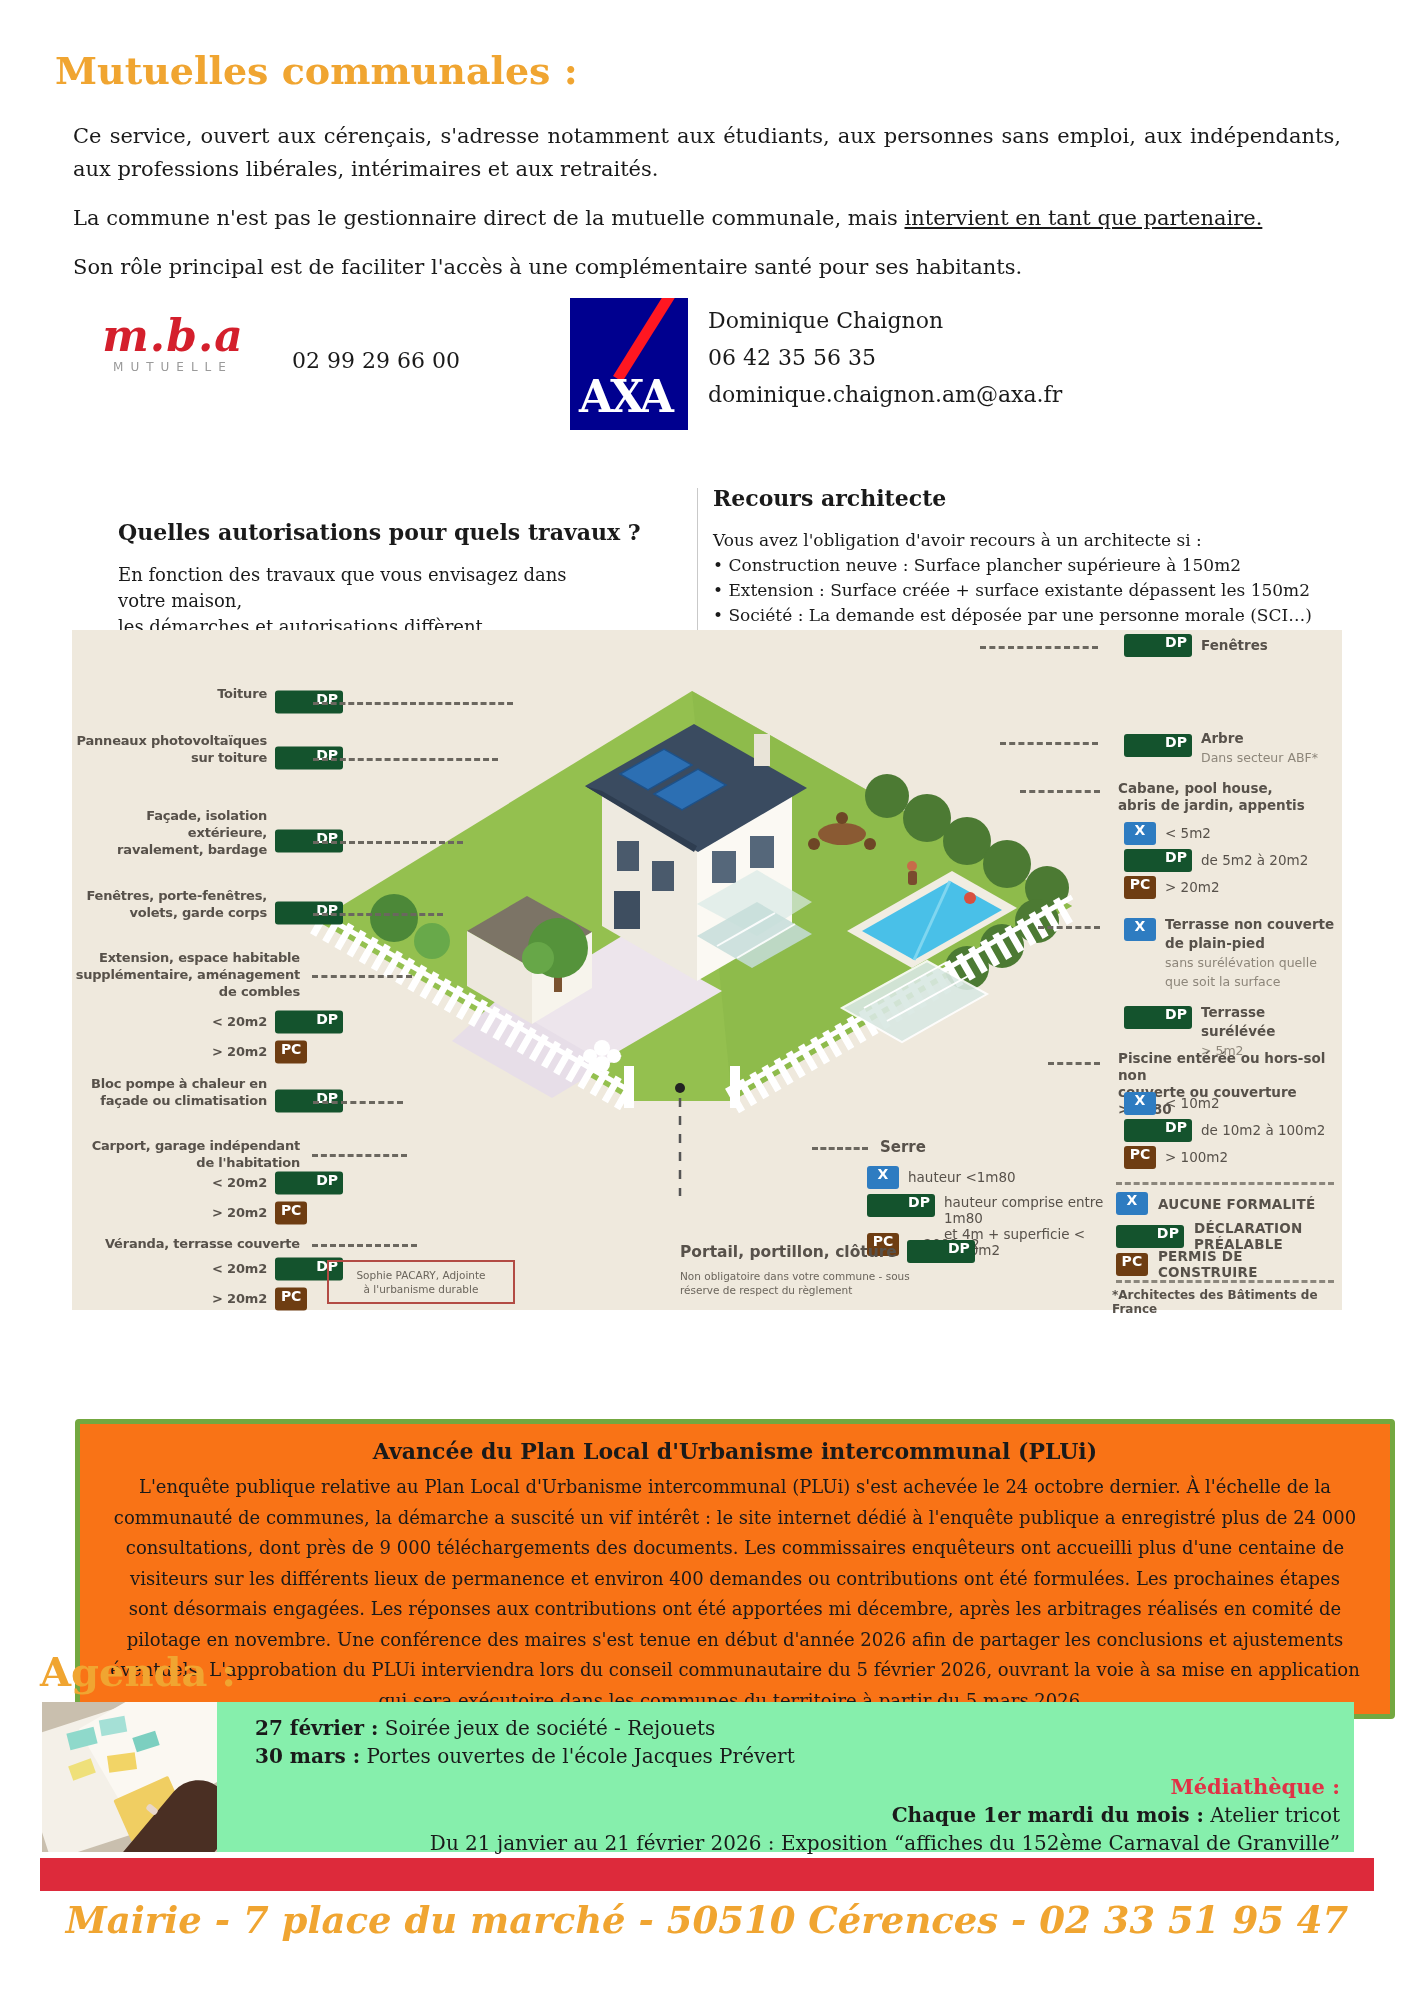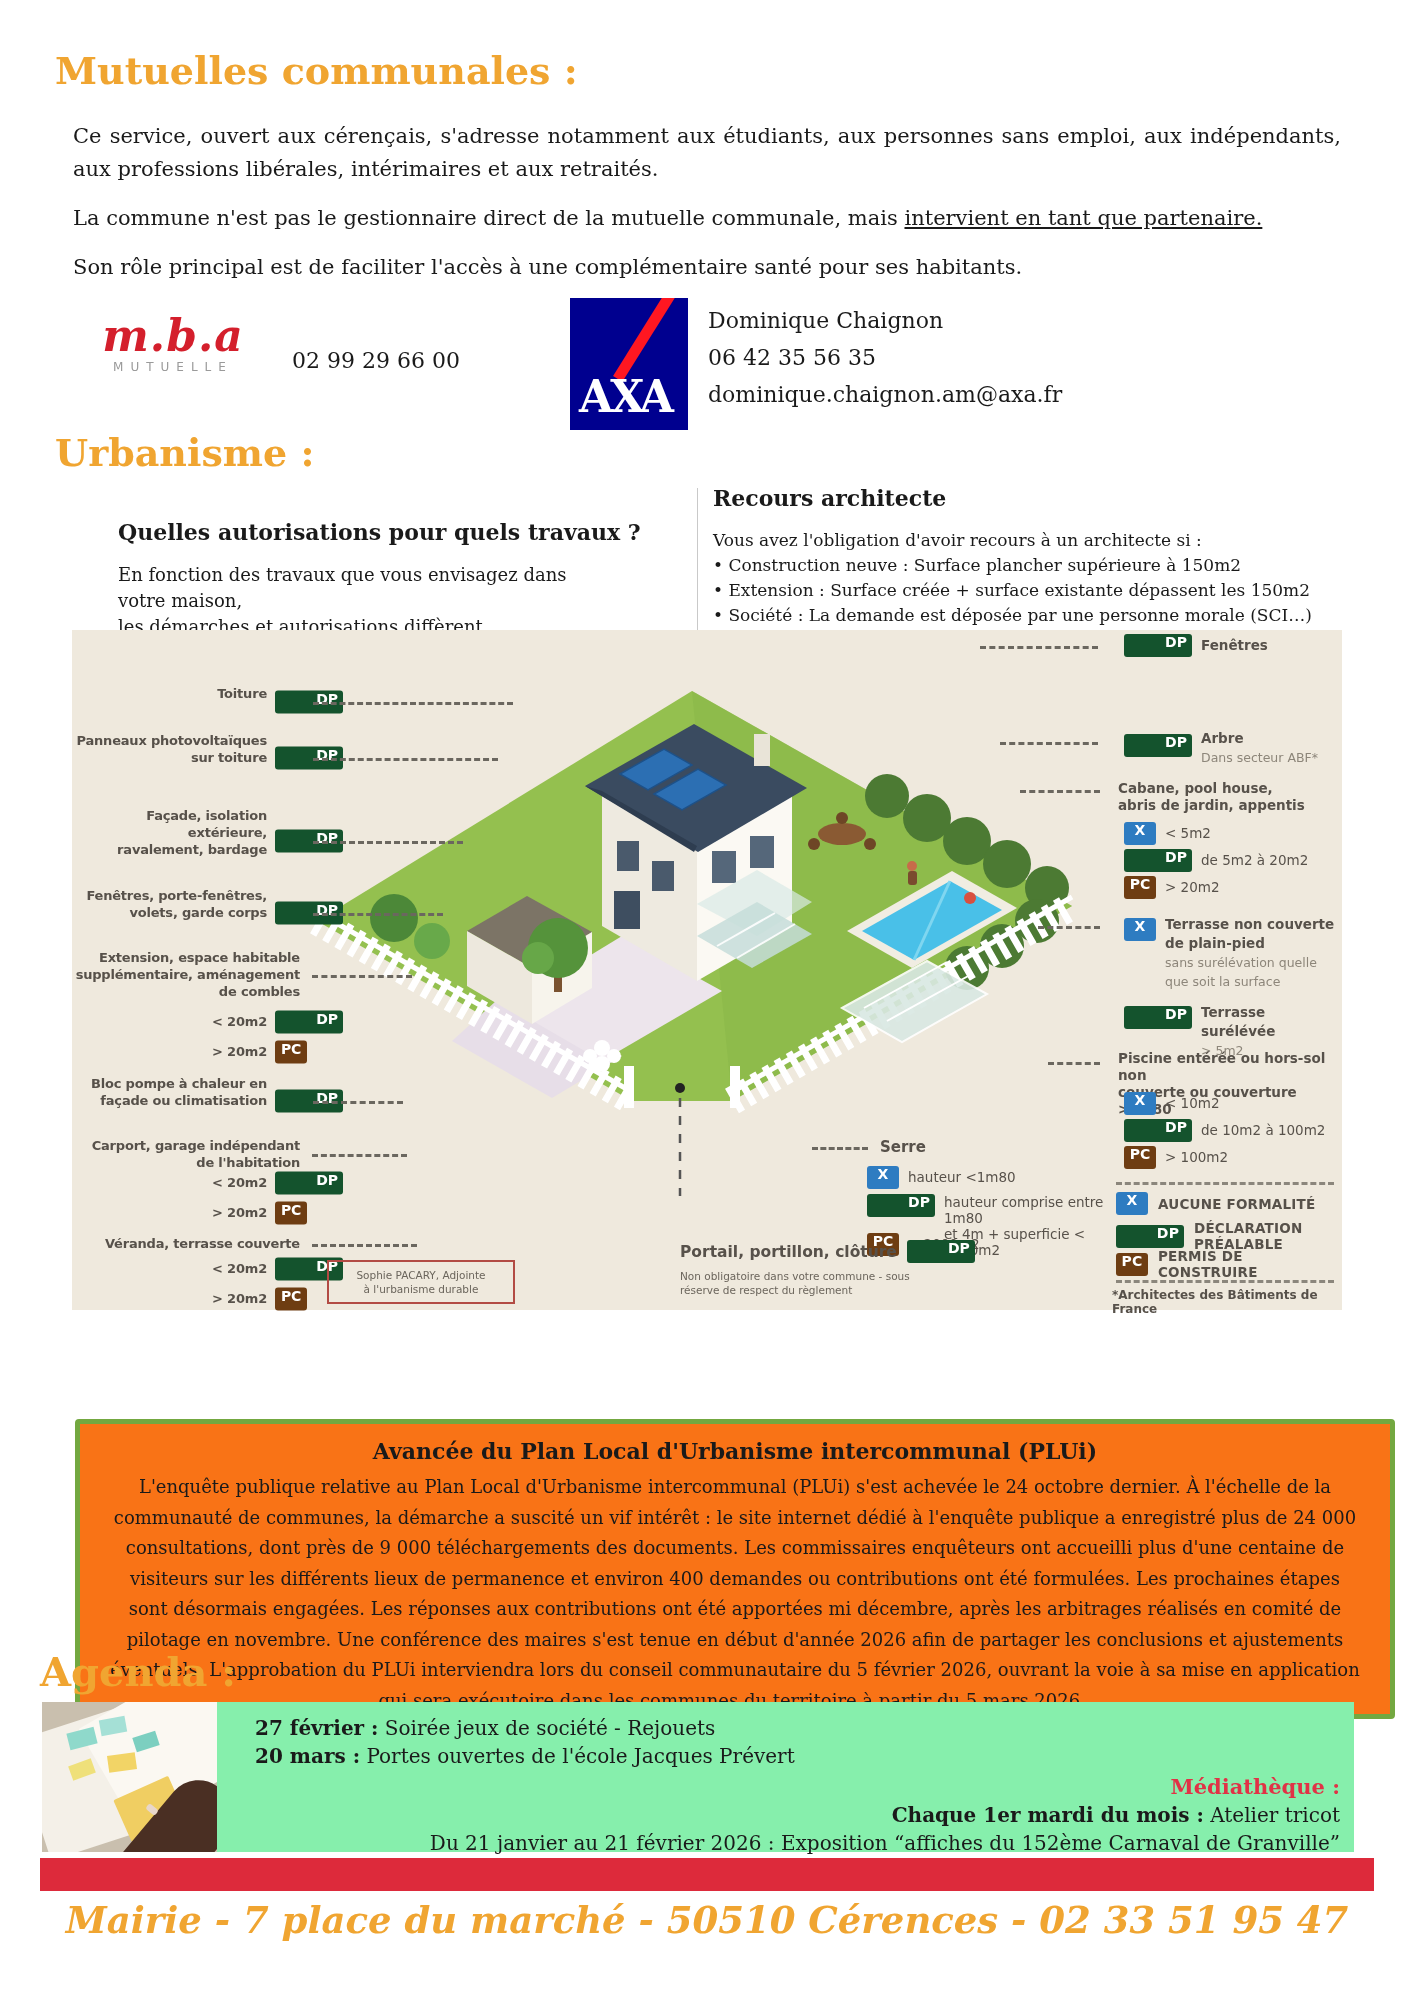--- a/index.html
+++ b/index.html
@@ -98,21 +98,20 @@
   <div class="axa-logo">
     <div class="axa-stripe"></div>
     <div class="axa-word">AXA</div>
   </div>
   <div class="axa-contact">
     <div>Dominique Chaignon</div>
     <div>06 42 35 56 35</div>
     <div>dominique.chaignon.am@axa.fr</div>
   </div>
 
-  <div class="h-orange" style="left:55px;top:430px;font-size:38px;">Urbanisme :</div>
 
   <div class="col-left-h">Quelles autorisations  pour quels travaux ?</div>
   <div class="col-left-b">En fonction des travaux que vous envisagez dans votre maison,
 les démarches et autorisations diffèrent.</div>
   <div class="div-v"></div>
   <div class="col-right-h">Recours architecte</div>
   <div class="col-right-b">
     <div>Vous avez l'obligation d'avoir recours à un architecte si :</div>
     <div>• Construction neuve : Surface plancher supérieure à 150m2</div>
     <div>• Extension : Surface créée + surface existante dépassent les 150m2</div>
@@ -397,21 +396,21 @@
     <div style="left:92px;top:32px;width:24px;height:15px;background:#7CCFC0;transform:rotate(-18deg);"></div>
     <div style="left:66px;top:52px;width:28px;height:17px;background:#F2D466;transform:rotate(-8deg);"></div>
     <div style="left:28px;top:60px;width:24px;height:15px;background:#EFE07A;transform:rotate(-20deg);"></div>
     <div style="left:78px;top:84px;width:60px;height:46px;background:#F0CE62;transform:rotate(-24deg);border-radius:2px;"></div>
     <div style="left:96px;top:70px;width:70px;height:150px;background:#4A2F23;transform:rotate(40deg);border-radius:32px;"></div>
     <div style="left:104px;top:104px;width:12px;height:7px;background:#E8D7CB;transform:rotate(40deg);border-radius:3px;"></div>
   </div>
 
   <div class="agenda-box">
     <div class="ev"><b>27 février :</b><span> Soirée jeux de société - Rejouets</span></div>
-    <div class="ev"><b>20 mars :</b><span> Portes ouvertes de l'école Jacques Prévert</span></div>
+    <div class="ev"><b>30 mars :</b><span> Portes ouvertes de l'école Jacques Prévert</span></div>
     <div class="med-h">Médiathèque :</div>
     <div class="med-l"><b>Chaque 1er mardi du mois :</b><span> Atelier tricot</span></div>
     <div class="med-l">Du 21 janvier au 21 février 2026 : Exposition “affiches du 152ème Carnaval de Granville”</div>
   </div>
 
   <div class="redbar"></div>
   <div class="footer">Mairie - 7 place du marché - 50510 Cérences - 02 33 51 95 47</div>
 
 </div>
 

